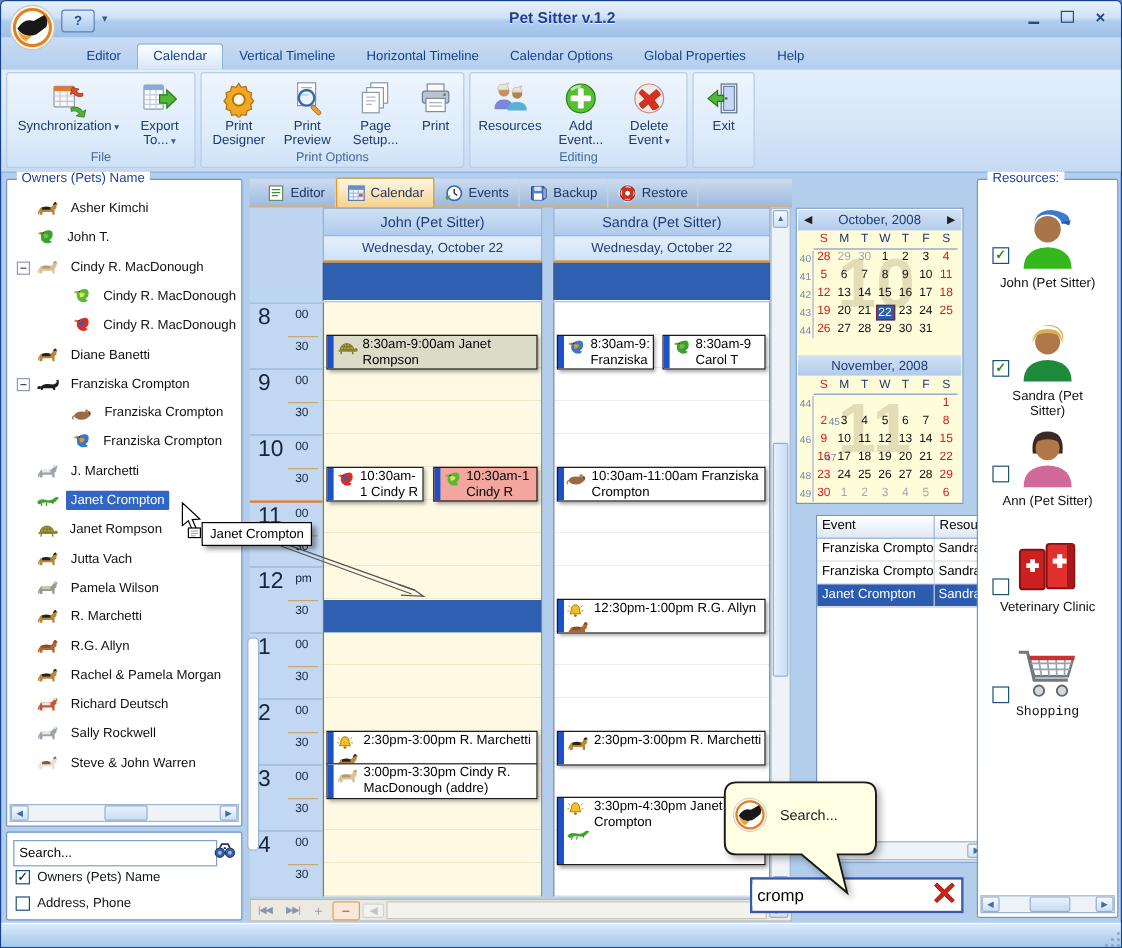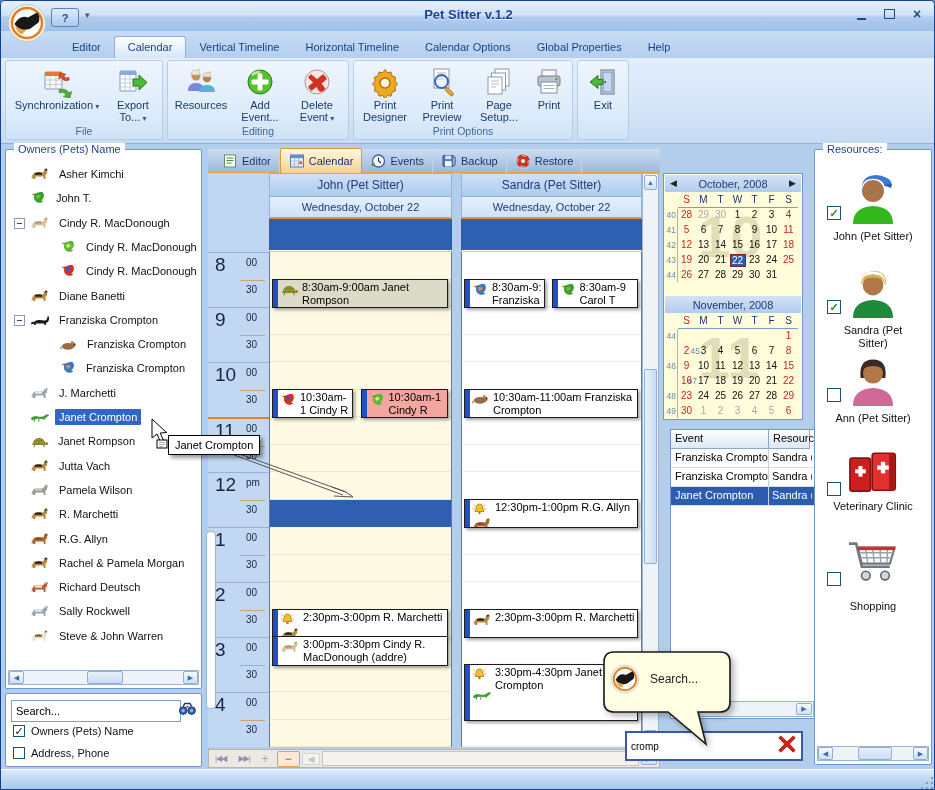--- a/index.html
+++ b/index.html
@@ -93,35 +93,35 @@
   .mc-dh{position:absolute;width:15px;text-align:center;font-size:10px;color:#18386e;}
   .mc-dh.red{color:#cc2020;}
   .mc-underline{position:absolute;height:1px;background:#7a9cc8;}
   .mc-wk{position:absolute;width:12px;text-align:right;font-size:8.5px;color:#7088ae;}
   .mc-wkline{position:absolute;width:1px;background:#9ab4d4;}
   .mc-cell{position:absolute;width:16px;height:13px;text-align:center;font-size:10px;color:#101010;cursor:default;}
   .mc-cell.wknd{color:#cc2020;}
   .mc-cell.out{color:#a8a8a8;}
   .mc-cell.sel{background:#2b5cb0;color:#fff;border:1px solid #7c2020;line-height:11px;box-sizing:border-box;}
   .mc-water{position:absolute;font-size:58px;font-weight:bold;color:rgba(190,184,140,.45);}
-  .tablebox{position:absolute;left:7px;top:256px;width:146px;height:290px;background:#fff;border:1px solid #7296c8;box-sizing:border-box;overflow:hidden;}
+  .tablebox{position:absolute;left:17px;top:256px;width:146px;height:290px;background:#fff;border:1px solid #7296c8;box-sizing:border-box;overflow:hidden;}
   .et-hcell{position:absolute;top:0;height:19px;background:linear-gradient(#ffffff,#dde8f4);border-right:1px solid #90a8c8;border-bottom:1px solid #90a8c8;box-sizing:border-box;font-size:11px;color:#000;padding:2px 0 0 4px;}
   .et-row{position:absolute;height:19px;display:flex;font-size:11px;color:#000;border-bottom:1px solid #d8dde4;box-sizing:border-box;}
   .et-row .c1{width:98px;padding:2px 0 0 4px;border-right:1px solid #c8d0da;box-sizing:border-box;white-space:nowrap;overflow:hidden;}
   .et-row .c2{width:40px;padding:2px 0 0 3px;white-space:nowrap;overflow:hidden;}
   .et-row.sel{background:#2b5cb0;color:#fff;}
   
   .respanel{left:813px;top:148px;width:118px;height:616px;}
   .resitem{position:absolute;left:0;width:116px;text-align:center;}
   .resitem .ric{display:flex;justify-content:center;}
   .resitem .rlabel{font-size:11px;color:#111;margin-top:2px;line-height:13px;}
   .resitem .chk{position:absolute;left:12px;}
   
   .filterbox{left:624px;top:730px;width:178px;height:30px;background:#fff;border:2px solid #3858a8;box-sizing:border-box;display:flex;align-items:center;z-index:40;}
-  .filterbox input{border:none;outline:none;flex:1;font-size:10px;padding-left:4px;font-family:"Liberation Sans",sans-serif;width:120px;}
+  .filterbox input{border:none;outline:none;flex:1;font-size:14px;padding-left:4px;font-family:"Liberation Sans",sans-serif;width:120px;}
   
   .dragtip{left:167px;top:434px;background:#fff;border:1px solid #000;box-shadow:3px 3px 4px rgba(0,0,0,.4);font-size:11px;padding:3px 6px;z-index:70;}
   .balloon-wrap{left:597px;top:649px;width:140px;height:100px;z-index:80;filter:drop-shadow(3px 3px 3px rgba(0,0,0,.3));}
   .balloon-logo{position:absolute;left:12px;top:14px;}
   .balloon-text{position:absolute;left:52px;top:22px;font-size:12px;color:#222;}
   .statusbar{left:0;top:768px;width:935px;height:22px;background:linear-gradient(#dcebfc,#b9d4f1 50%,#a3c5ec);border-top:1px solid #fff;}
   .grip{position:absolute;right:3px;bottom:3px;width:13px;height:13px;}
   .grip i{position:absolute;width:2.5px;height:2.5px;background:#7e9cc4;}
 </style>
 </head>
@@ -180,20 +180,66 @@
               <rect x="3" y="5" width="16" height="4" fill="#88aadd"></rect>
               <path d="M8 9 V25 M13 9 V25 M3 13 H19 M3 17 H19 M3 21 H19" stroke="#c0cce0" fill="none"></path>
               <path d="M16 13 h6 v-4 l8 7.5 -8 7.5 v-4 h-6 z" fill="#50b838" stroke="#287818"></path>
             </svg>
           </span>
           <div class="rbtn-label">Export To...<span class="dd"> ▾</span></div>
         </div>
         <div class="rgroup-label">File</div>
       </div>
       <div class="rgroup">
+        <div class="rbtn" style="width: 58px;">
+          <span class="ic">
+            <svg width="32" height="32" viewBox="0 0 32 32">
+              <path d="M16 3.5 l2.2 3.2 3.8 -.6 1 3.8 3.6 1.4 -.6 3.8 2.4 3 -2.4 3 .6 3.8 -3.6 1.4 -1 3.8 -3.8 -.6 -2.2 3.2 -2.2 -3.2 -3.8 .6 -1 -3.8 -3.6 -1.4 .6 -3.8 -2.4 -3 2.4 -3 -.6 -3.8 3.6 -1.4 1 -3.8 3.8 .6 z" fill="#f0a820" stroke="#b07010"></path>
+              <circle cx="16" cy="17" r="5" fill="#fdf6e0" stroke="#b07010" stroke-width="1.5"></circle>
+            </svg>
+          </span>
+          <div class="rbtn-label">Print Designer</div>
+        </div>
+        <div class="rbtn" style="width: 56px;">
+          <span class="ic">
+            <svg width="32" height="32" viewBox="0 0 32 32">
+              <rect x="8" y="3" width="15" height="19" fill="#fff" stroke="#8899aa"></rect>
+              <path d="M11 7 H20 M11 10 H20 M11 13 H17" stroke="#a8b4c0"></path>
+              <circle cx="15.5" cy="15.5" r="6.5" fill="rgba(200,220,255,.35)" stroke="#3868b0" stroke-width="2"></circle>
+              <rect x="20" y="20.5" width="10" height="3.6" rx="1.8" transform="rotate(45 20 22)" fill="#e8a030" stroke="#a06818" stroke-width=".7"></rect>
+            </svg>
+          </span>
+          <div class="rbtn-label">Print Preview</div>
+        </div>
+        <div class="rbtn" style="width: 58px;">
+          <span class="ic">
+            <svg width="32" height="32" viewBox="0 0 32 32">
+              <rect x="12" y="3" width="14" height="17" fill="#fff" stroke="#8899aa"></rect>
+              <rect x="8.5" y="7" width="14" height="17" fill="#fff" stroke="#8899aa"></rect>
+              <rect x="5" y="11" width="14" height="17" fill="#fff" stroke="#8899aa"></rect>
+              <path d="M8 15 H16 M8 18 H16 M8 21 H13" stroke="#b0bcc8"></path>
+            </svg>
+          </span>
+          <div class="rbtn-label">Page Setup...</div>
+        </div>
+        <div class="rbtn" style="width: 42px;">
+          <span class="ic">
+            <svg width="32" height="32" viewBox="0 0 32 32">
+              <rect x="9" y="4" width="14" height="7" fill="#f8f8f8" stroke="#889"></rect>
+              <rect x="5" y="10" width="22" height="10" rx="2" fill="#b8c4d4" stroke="#708090"></rect>
+              <circle cx="23.5" cy="13" r="1.2" fill="#50a030"></circle>
+              <rect x="8" y="16" width="16" height="11" fill="#fff" stroke="#889"></rect>
+              <path d="M10.5 19.5 H21.5 M10.5 22.5 H21.5" stroke="#a8b4c0"></path>
+            </svg>
+          </span>
+          <div class="rbtn-label">Print</div>
+        </div>
+        <div class="rgroup-label">Print Options</div>
+      </div>
+      <div class="rgroup">
         <div class="rbtn" style="width: 62px;">
           <span class="ic">
             <svg width="32" height="32" viewBox="0 0 32 32">
               <circle cx="11" cy="10" r="4.5" fill="#c89058"></circle>
               <path d="M6 7 Q7 3.5 11 4.5 L15 3 L13.5 6 Q15.5 7 15 9 L6 9 Z" fill="#ece6da" stroke="#b0a890" stroke-width=".5"></path>
               <path d="M3 25 Q3 17 11 17 Q19 17 19 25 Z" fill="#7a88d8"></path>
               <circle cx="22" cy="12" r="4.2" fill="#b8804a"></circle>
               <path d="M17.8 9.5 Q19 6 22.5 6.8 L26 5.5 L24.8 8 Q26.5 9 26 11 L17.8 11 Z" fill="#e8e0d0" stroke="#b0a890" stroke-width=".5"></path>
               <path d="M14 26 Q14 19 22 19 Q30 19 30 26 Z" fill="#58b0d8"></path>
             </svg>
@@ -214,66 +260,20 @@
         <div class="rbtn" style="width: 58px;">
           <span class="ic">
             <svg width="32" height="32" viewBox="0 0 32 32">
               <circle cx="16" cy="16" r="12" fill="#f2e9e4" stroke="#c09088"></circle>
               <path d="M10 8.5 L16 13.5 L22 8.5 Q24.8 10.4 25.4 13.2 L20.2 17.4 L24.2 23 Q22 25.8 18.8 25.6 L15.4 20.6 L10.6 24.6 Q8.2 23 7.6 20.4 L12.4 16.4 L7.6 11.8 Q8.2 9.8 10 8.5 Z" fill="#d83020" stroke="#901810" stroke-width=".5"></path>
             </svg>
           </span>
           <div class="rbtn-label">Delete Event<span class="dd"> ▾</span></div>
         </div>
         <div class="rgroup-label">Editing</div>
-      </div>
-      <div class="rgroup">
-        <div class="rbtn" style="width: 58px;">
-          <span class="ic">
-            <svg width="32" height="32" viewBox="0 0 32 32">
-              <path d="M16 3.5 l2.2 3.2 3.8 -.6 1 3.8 3.6 1.4 -.6 3.8 2.4 3 -2.4 3 .6 3.8 -3.6 1.4 -1 3.8 -3.8 -.6 -2.2 3.2 -2.2 -3.2 -3.8 .6 -1 -3.8 -3.6 -1.4 .6 -3.8 -2.4 -3 2.4 -3 -.6 -3.8 3.6 -1.4 1 -3.8 3.8 .6 z" fill="#f0a820" stroke="#b07010"></path>
-              <circle cx="16" cy="17" r="5" fill="#fdf6e0" stroke="#b07010" stroke-width="1.5"></circle>
-            </svg>
-          </span>
-          <div class="rbtn-label">Print Designer</div>
-        </div>
-        <div class="rbtn" style="width: 56px;">
-          <span class="ic">
-            <svg width="32" height="32" viewBox="0 0 32 32">
-              <rect x="8" y="3" width="15" height="19" fill="#fff" stroke="#8899aa"></rect>
-              <path d="M11 7 H20 M11 10 H20 M11 13 H17" stroke="#a8b4c0"></path>
-              <circle cx="15.5" cy="15.5" r="6.5" fill="rgba(200,220,255,.35)" stroke="#3868b0" stroke-width="2"></circle>
-              <rect x="20" y="20.5" width="10" height="3.6" rx="1.8" transform="rotate(45 20 22)" fill="#e8a030" stroke="#a06818" stroke-width=".7"></rect>
-            </svg>
-          </span>
-          <div class="rbtn-label">Print Preview</div>
-        </div>
-        <div class="rbtn" style="width: 58px;">
-          <span class="ic">
-            <svg width="32" height="32" viewBox="0 0 32 32">
-              <rect x="12" y="3" width="14" height="17" fill="#fff" stroke="#8899aa"></rect>
-              <rect x="8.5" y="7" width="14" height="17" fill="#fff" stroke="#8899aa"></rect>
-              <rect x="5" y="11" width="14" height="17" fill="#fff" stroke="#8899aa"></rect>
-              <path d="M8 15 H16 M8 18 H16 M8 21 H13" stroke="#b0bcc8"></path>
-            </svg>
-          </span>
-          <div class="rbtn-label">Page Setup...</div>
-        </div>
-        <div class="rbtn" style="width: 42px;">
-          <span class="ic">
-            <svg width="32" height="32" viewBox="0 0 32 32">
-              <rect x="9" y="4" width="14" height="7" fill="#f8f8f8" stroke="#889"></rect>
-              <rect x="5" y="10" width="22" height="10" rx="2" fill="#b8c4d4" stroke="#708090"></rect>
-              <circle cx="23.5" cy="13" r="1.2" fill="#50a030"></circle>
-              <rect x="8" y="16" width="16" height="11" fill="#fff" stroke="#889"></rect>
-              <path d="M10.5 19.5 H21.5 M10.5 22.5 H21.5" stroke="#a8b4c0"></path>
-            </svg>
-          </span>
-          <div class="rbtn-label">Print</div>
-        </div>
-        <div class="rgroup-label">Print Options</div>
       </div>
       <div class="rgroup">
         <div class="rbtn" style="width: 46px;">
           <span class="ic">
             <svg width="32" height="32" viewBox="0 0 32 32">
               <rect x="14" y="4" width="13" height="24" fill="#e8edf4" stroke="#60707f"></rect>
               <rect x="16" y="6" width="9" height="20" fill="#c8d8f4" stroke="#7088b0"></rect>
               <circle cx="18.2" cy="16" r="1" fill="#445"></circle>
               <path d="M3 16 l8 -6.5 v4 h5 v5 h-5 v4 z" fill="#50b838" stroke="#287818"></path>
             </svg>
@@ -1060,21 +1060,21 @@
             <svg width="56" height="48" viewBox="0 0 34 30">
               <path d="M2 3.5 L6.5 3.5 L10 18 L27.5 18" stroke="#707880" stroke-width="1.6" fill="none"></path>
               <path d="M7.5 6 L30.5 6 L27.6 16 L10 16 Z" fill="none" stroke="#707880" stroke-width="1.3"></path>
               <path d="M8.3 9.2 L29.5 9.2 M9 12.4 L28.6 12.4 M12.2 6.3 L13.8 15.7 M16.8 6.3 L17.8 15.7 M21.4 6.3 L21.8 15.7 M26 6.3 L25.8 15.7" stroke="#98a2ac" stroke-width=".9"></path>
               <rect x="7.5" y="5.4" width="23.4" height="2.2" fill="#cc3030"></rect>
               <circle cx="12.5" cy="23.5" r="2.7" fill="#d4d8dc" stroke="#606870"></circle>
               <circle cx="24.5" cy="23.5" r="2.7" fill="#d4d8dc" stroke="#606870"></circle>
             </svg>
           </span>
         </div>
-        <div class="rlabel" style="width: 90px; margin: 14px auto 0px;">Shopping</div>
+        <div class="rlabel" style="width: 90px; margin: 2px auto 0px; font-family: Liberation Mono, monospace;">Shopping</div>
       </div>
     </div>
 
   <div class="abs filterbox">
     <input type="text" value="cromp" style="">
     <span id="redx" style="margin-right:4px;"><svg width="20" height="20" viewBox="0 0 16 16">
           <path d="M3 1.5 L8 6.2 L13 1.5 L14.6 3.1 L9.8 8 L14.6 12.9 L13 14.5 L8 9.8 L3 14.5 L1.4 12.9 L6.2 8 L1.4 3.1 Z" fill="#d82010" stroke="#8a1008" stroke-width=".6"></path>
         </svg></span>
   </div>
 

